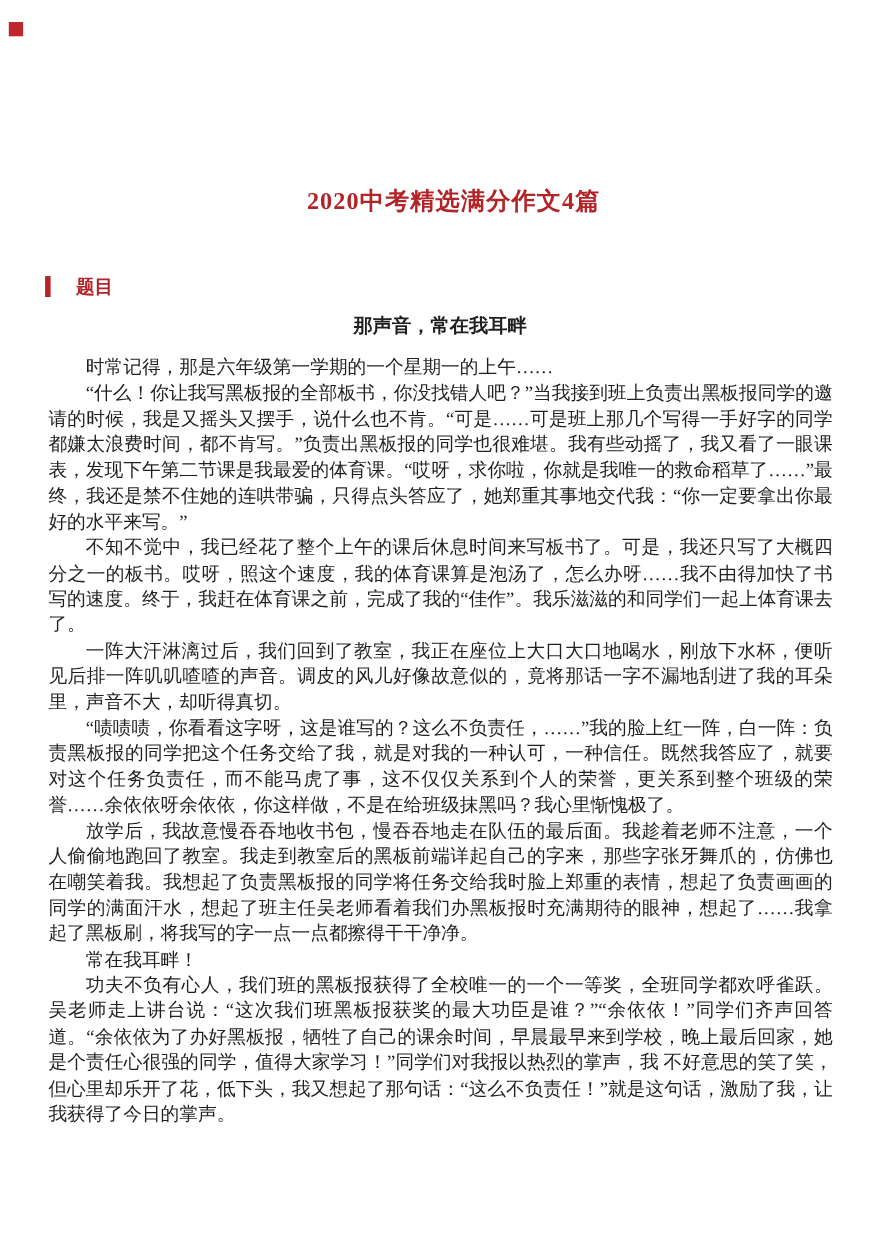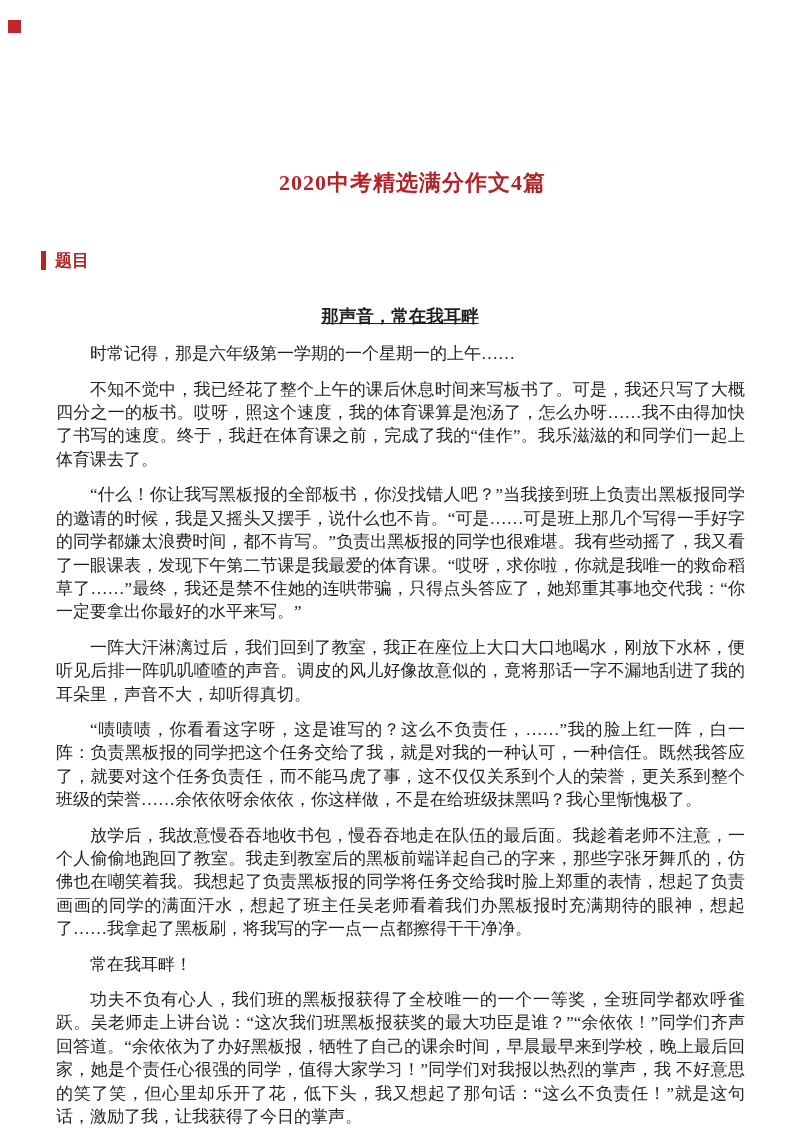--- a/index.html
+++ b/index.html
@@ -32,60 +32,59 @@
   .topic-bar { width: 5px; height: 19px; margin-right: 9px; }
   .topic-label { font-size: 17px; font-weight: bold; }
 
   .requirements {
     margin: 5px 44px 0 44px;
     font-size: 17px;
     line-height: 23px;
   }
 
   .essay-title {
-    margin-top: 32px;
+    margin-top: 12px;
     text-align: center;
     font-size: 17.5px;
     font-weight: bold;
-    text-decoration: underline;
   }
 
   .essay-body {
     margin: 13px 43px 0 44px;
     font-size: 17px;
     line-height: 23.4px;
     text-align: justify;
     text-justify: inter-ideograph;
   }
   .essay-body p.para {
-    margin: 12px;
+    margin: 0;
     text-indent: 2em;
   }
 </style>
 </head>
 <body>
 
 <div class="page">
 
   <div class="red-marker" style="background: rgb(192, 39, 45);"></div>
 
   <h1 class="doc-title" style="color: rgb(178, 36, 39);">2020中考精选满分作文4篇</h1>
 
   <div class="topic-row">
     <span class="topic-bar" style="background: rgb(178, 36, 39);"></span>
-    <span class="topic-label" style="color: rgb(178, 36, 39);">题目</span>
+    <span class="topic-label" style="color: rgb(178, 36, 39); margin-left: 14px;">题目</span>
   </div>
 
 
   <h2 class="essay-title">那声音，常在我耳畔</h2>
 
   <div class="essay-body">
       <p class="para">时常记得，那是六年级第一学期的一个星期一的上午……</p>
+      <p class="para">“什么！你让我写黑板报的全部板书，你没找错人吧？”当我接到班上负责出黑板报同学的邀请的时候，我是又摇头又摆手，说什么也不肯。“可是……可是班上那几个写得一手好字的同学都嫌太浪费时间，都不肯写。”负责出黑板报的同学也很难堪。我有些动摇了，我又看了一眼课表，发现下午第二节课是我最爱的体育课。“哎呀，求你啦，你就是我唯一的救命稻草了……”最终，我还是禁不住她的连哄带骗，只得点头答应了，她郑重其事地交代我：“你一定要拿出你最好的水平来写。”</p>
       <p class="para">不知不觉中，我已经花了整个上午的课后休息时间来写板书了。可是，我还只写了大概四分之一的板书。哎呀，照这个速度，我的体育课算是泡汤了，怎么办呀……我不由得加快了书写的速度。终于，我赶在体育课之前，完成了我的“佳作”。我乐滋滋的和同学们一起上体育课去了。</p>
-      <p class="para">“什么！你让我写黑板报的全部板书，你没找错人吧？”当我接到班上负责出黑板报同学的邀请的时候，我是又摇头又摆手，说什么也不肯。“可是……可是班上那几个写得一手好字的同学都嫌太浪费时间，都不肯写。”负责出黑板报的同学也很难堪。我有些动摇了，我又看了一眼课表，发现下午第二节课是我最爱的体育课。“哎呀，求你啦，你就是我唯一的救命稻草了……”最终，我还是禁不住她的连哄带骗，只得点头答应了，她郑重其事地交代我：“你一定要拿出你最好的水平来写。”</p>
       <p class="para">一阵大汗淋漓过后，我们回到了教室，我正在座位上大口大口地喝水，刚放下水杯，便听见后排一阵叽叽喳喳的声音。调皮的风儿好像故意似的，竟将那话一字不漏地刮进了我的耳朵里，声音不大，却听得真切。</p>
       <p class="para">“啧啧啧，你看看这字呀，这是谁写的？这么不负责任，……”我的脸上红一阵，白一阵：负责黑板报的同学把这个任务交给了我，就是对我的一种认可，一种信任。既然我答应了，就要对这个任务负责任，而不能马虎了事，这不仅仅关系到个人的荣誉，更关系到整个班级的荣誉……余依依呀余依依，你这样做，不是在给班级抹黑吗？我心里惭愧极了。</p>
       <p class="para">放学后，我故意慢吞吞地收书包，慢吞吞地走在队伍的最后面。我趁着老师不注意，一个人偷偷地跑回了教室。我走到教室后的黑板前端详起自己的字来，那些字张牙舞爪的，仿佛也在嘲笑着我。我想起了负责黑板报的同学将任务交给我时脸上郑重的表情，想起了负责画画的同学的满面汗水，想起了班主任吴老师看着我们办黑板报时充满期待的眼神，想起了……我拿起了黑板刷，将我写的字一点一点都擦得干干净净。</p>
       <p class="para">常在我耳畔！</p>
       <p class="para">功夫不负有心人，我们班的黑板报获得了全校唯一的一个一等奖，全班同学都欢呼雀跃。吴老师走上讲台说：“这次我们班黑板报获奖的最大功臣是谁？”“余依依！”同学们齐声回答道。“余依依为了办好黑板报，牺牲了自己的课余时间，早晨最早来到学校，晚上最后回家，她是个责任心很强的同学，值得大家学习！”同学们对我报以热烈的掌声，我 不好意思的笑了笑，但心里却乐开了花，低下头，我又想起了那句话：“这么不负责任！”就是这句话，激励了我，让我获得了今日的掌声。</p>
     </div>
 
 </div>
 
 </body></html>

